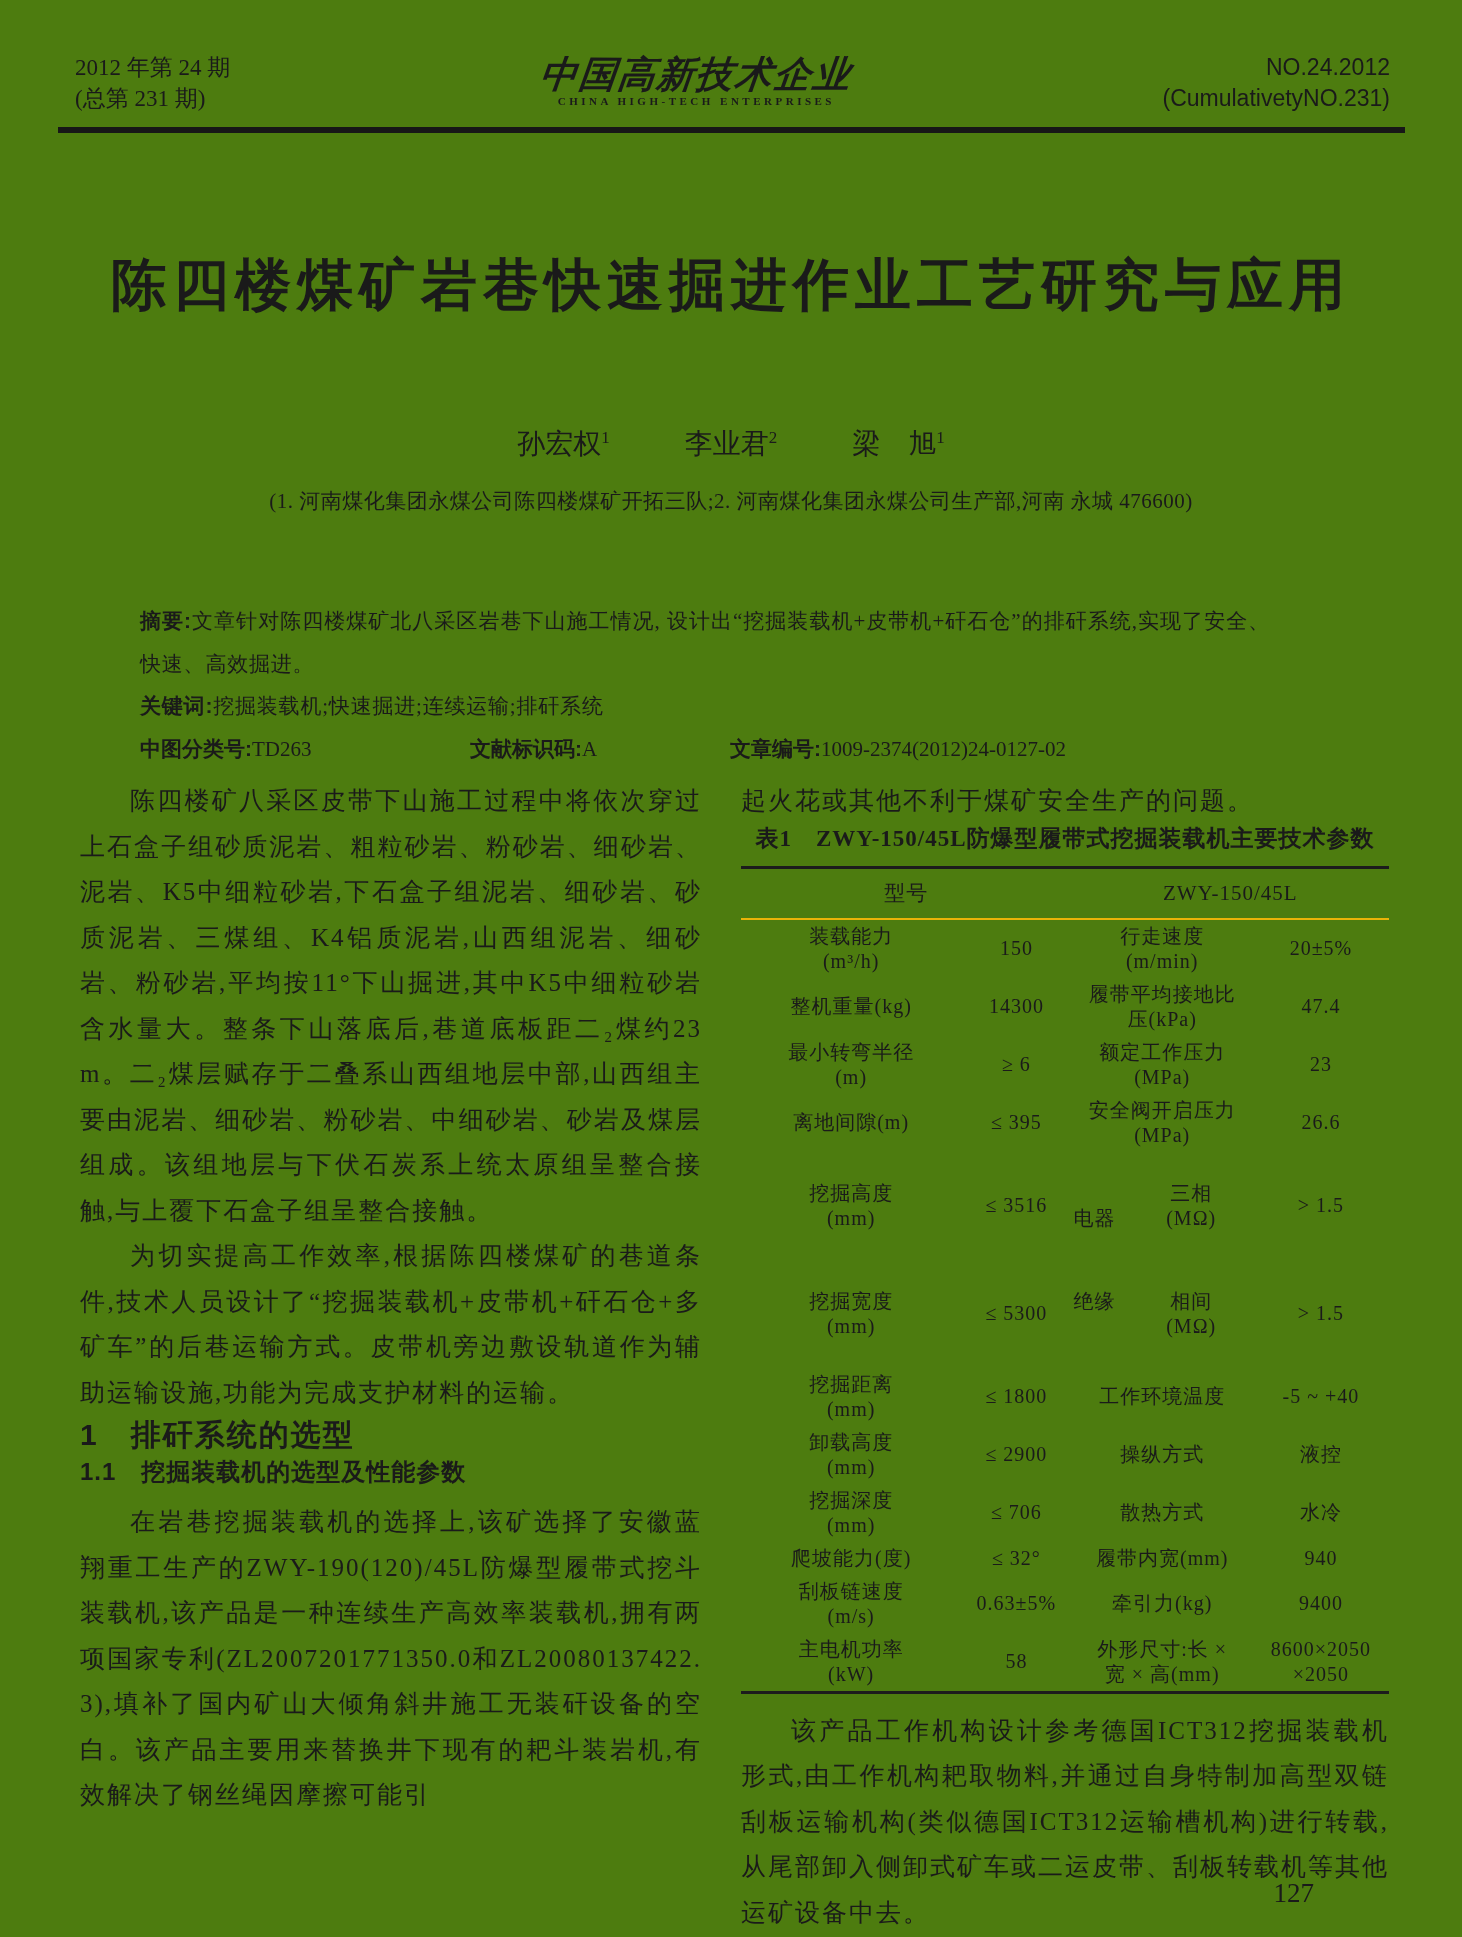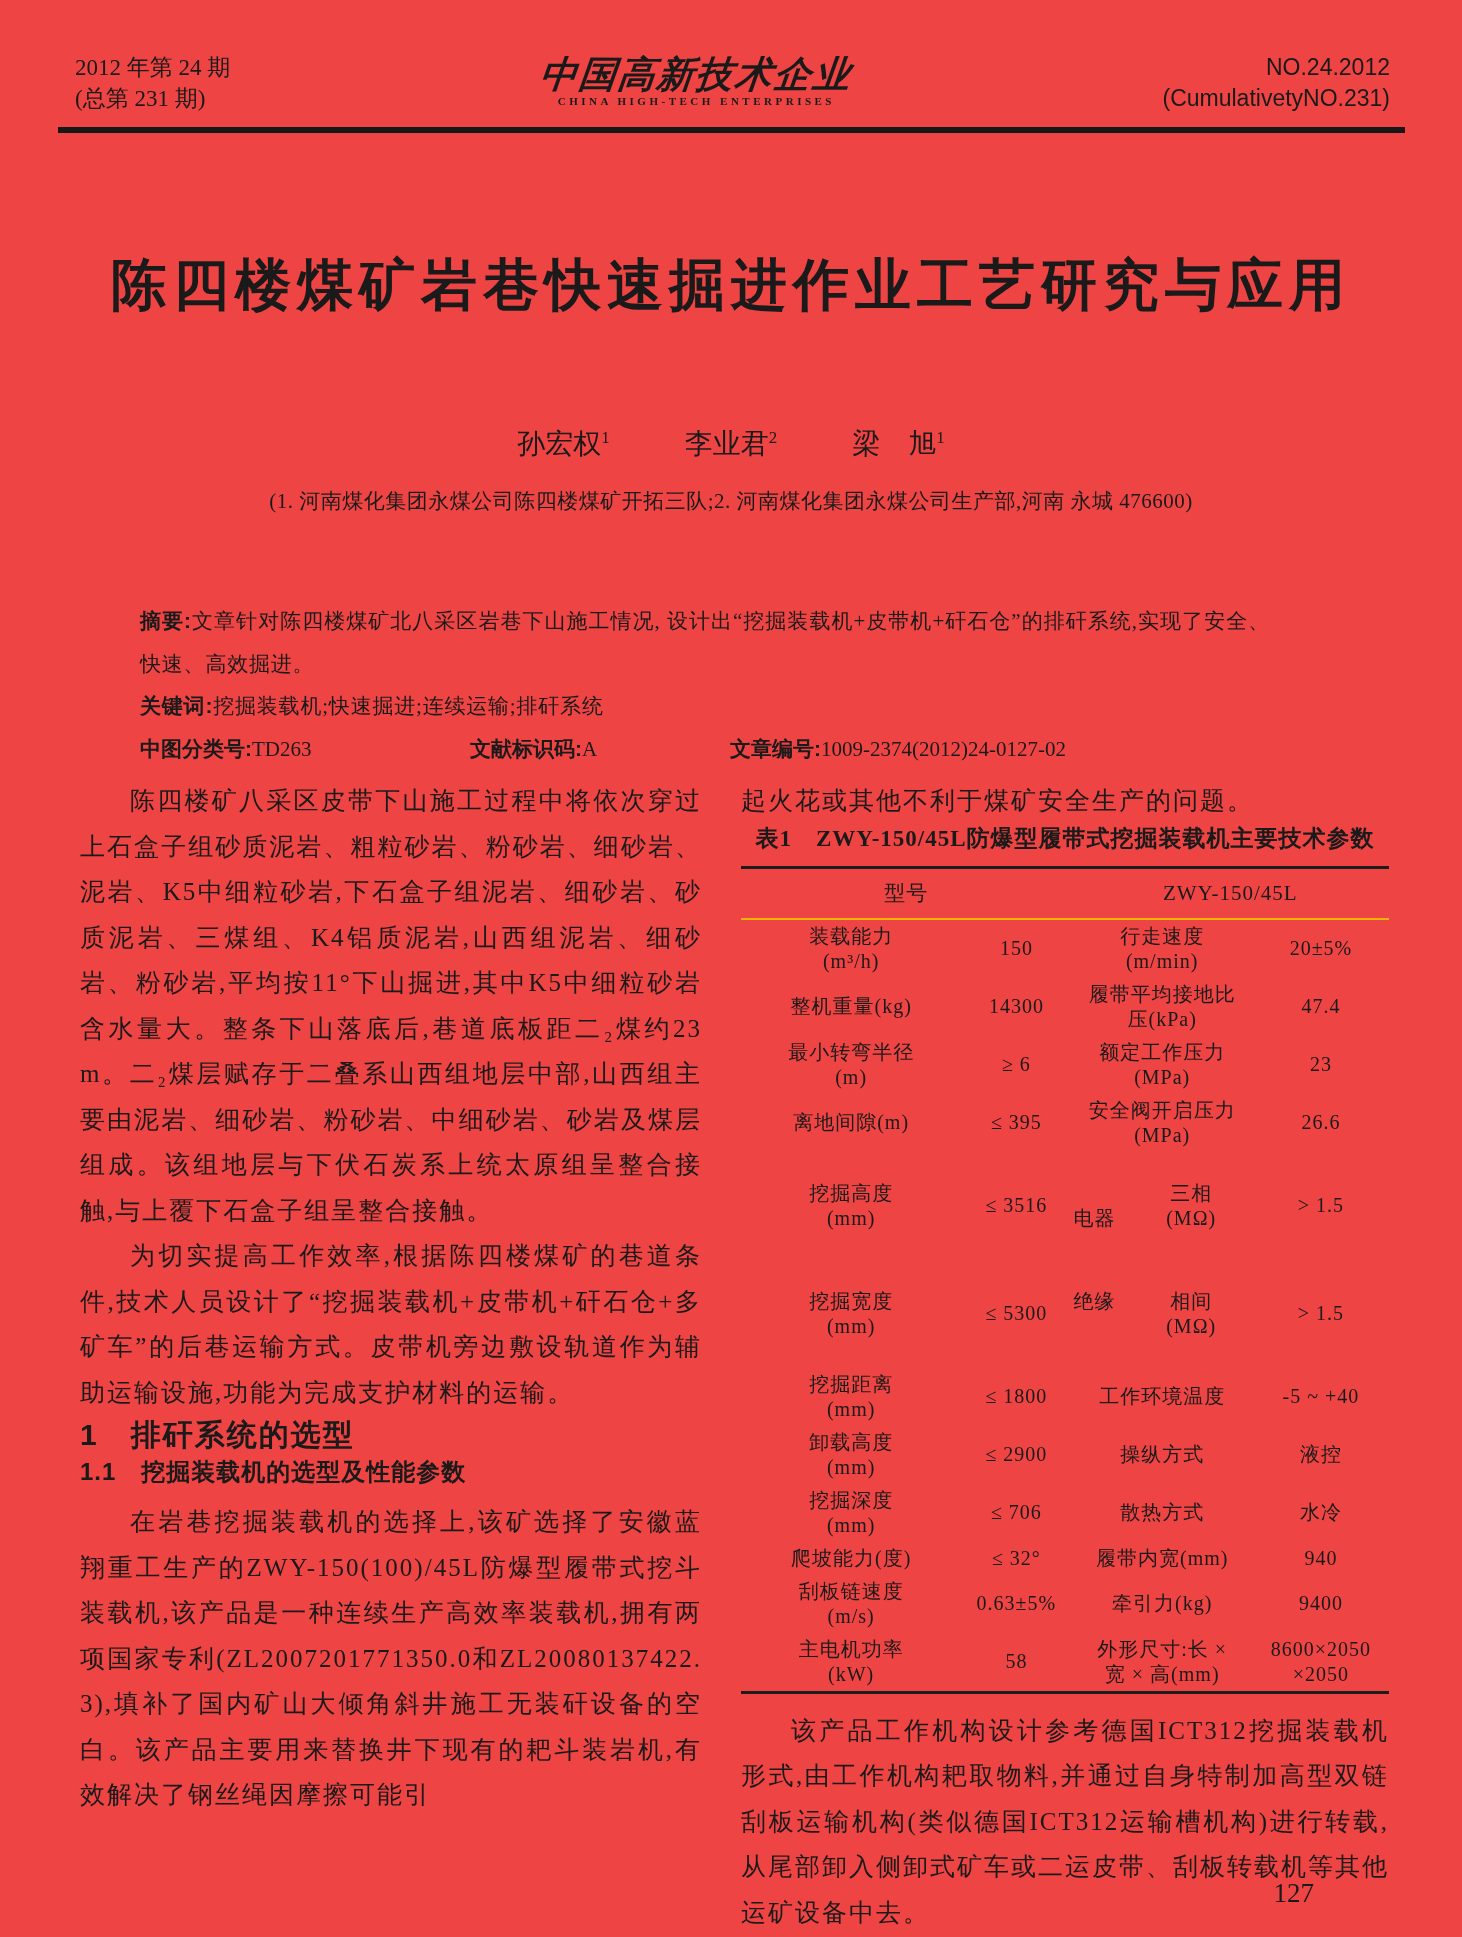--- a/index.html
+++ b/index.html
@@ -1,21 +1,21 @@
 <!DOCTYPE html>
 <html><head>
 <meta charset="utf-8">
 <style>
   html,body{margin:0;padding:0;}
   body{background:#888;}
   .page{
     position:relative;
     width:1462px;height:1937px;
     margin:0 auto;
-    background:#ef4444;
+    background:#4d7c0f;
     color:#1a1a1a;
     font-family:"Liberation Serif","DejaVu Serif",serif;
     overflow:hidden;
   }
   
   .hdr{position:absolute;top:52px;left:75px;right:72px;display:flex;justify-content:space-between;align-items:flex-start;}
   .hdr-left{font-size:23px;line-height:31px;text-align:left;}
   .hdr-right{font-size:23px;line-height:31px;text-align:right;font-family:"Liberation Sans",sans-serif;}
   .logo{ text-align:center;margin-top:2px;}
   .logo-cn{
@@ -107,21 +107,21 @@
       <span class="id-item id-doc"><span class="lbl">文献标识码:</span><span>A</span></span>
       <span class="id-item id-art"><span class="lbl">文章编号:</span><span>1009-2374(2012)24-0127-02</span></span>
     </div>
   </div>
 
   <div class="col col-left">
     <p class="p-indent">陈四楼矿八采区皮带下山施工过程中将依次穿过上石盒子组砂质泥岩、粗粒砂岩、粉砂岩、细砂岩、泥岩、K5中细粒砂岩,下石盒子组泥岩、细砂岩、砂质泥岩、三煤组、K4铝质泥岩,山西组泥岩、细砂岩、粉砂岩,平均按11°下山掘进,其中K5中细粒砂岩含水量大。整条下山落底后,巷道底板距二₂煤约23m。二₂煤层赋存于二叠系山西组地层中部,山西组主要由泥岩、细砂岩、粉砂岩、中细砂岩、砂岩及煤层组成。该组地层与下伏石炭系上统太原组呈整合接触,与上覆下石盒子组呈整合接触。</p>
     <p class="p-indent">为切实提高工作效率,根据陈四楼煤矿的巷道条件,技术人员设计了“挖掘装载机+皮带机+矸石仓+多矿车”的后巷运输方式。皮带机旁边敷设轨道作为辅助运输设施,功能为完成支护材料的运输。</p>
     <p class="h1">1　排矸系统的选型</p>
     <p class="h2">1.1　挖掘装载机的选型及性能参数</p>
-    <p class="p-indent p-after-h">在岩巷挖掘装载机的选择上,该矿选择了安徽蓝翔重工生产的ZWY-150(100)/45L防爆型履带式挖斗装载机,该产品是一种连续生产高效率装载机,拥有两项国家专利(ZL2007201771350.0和ZL20080137422.3),填补了国内矿山大倾角斜井施工无装矸设备的空白。该产品主要用来替换井下现有的耙斗装岩机,有效解决了钢丝绳因摩擦可能引</p>
+    <p class="p-indent p-after-h">在岩巷挖掘装载机的选择上,该矿选择了安徽蓝翔重工生产的ZWY-190(120)/45L防爆型履带式挖斗装载机,该产品是一种连续生产高效率装载机,拥有两项国家专利(ZL2007201771350.0和ZL20080137422.3),填补了国内矿山大倾角斜井施工无装矸设备的空白。该产品主要用来替换井下现有的耙斗装岩机,有效解决了钢丝绳因摩擦可能引</p>
   </div>
 
   <div class="col col-right">
     <p>起火花或其他不利于煤矿安全生产的问题。</p>
     <p class="tbl-caption">表1　ZWY-150/45L防爆型履带式挖掘装载机主要技术参数</p>
 
     <table class="spec">
       <colgroup>
           <col style="width:34%">
           <col style="width:17%">

